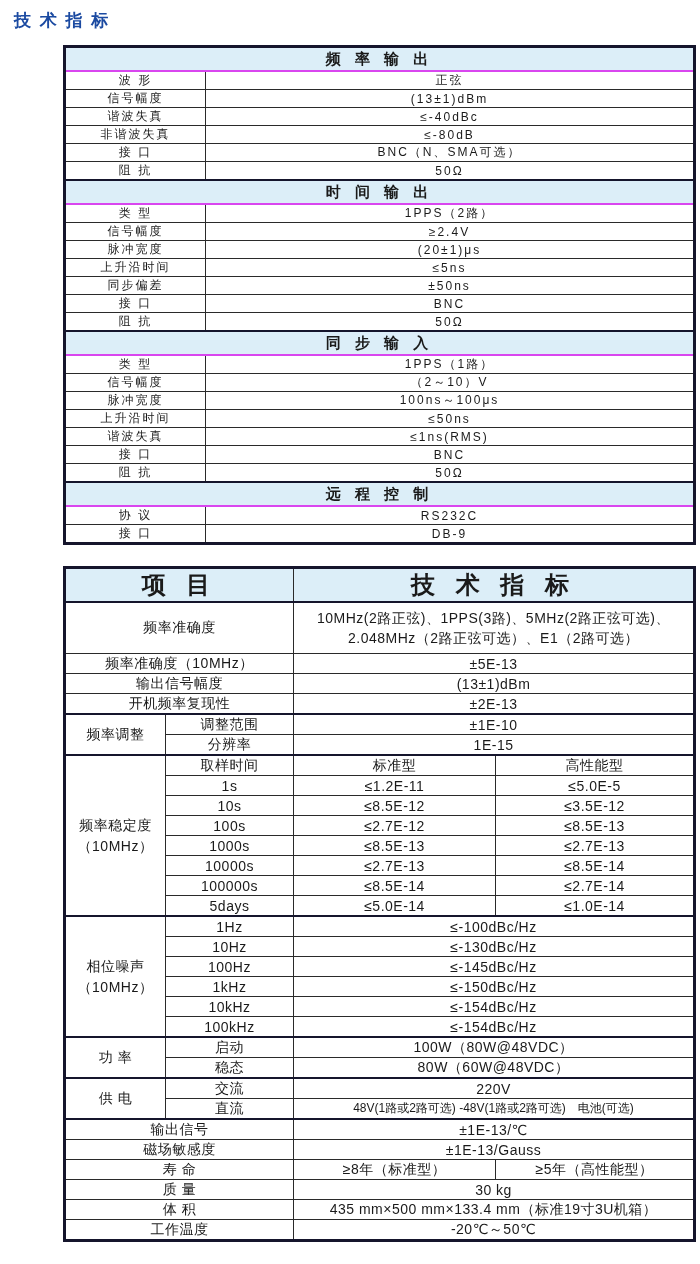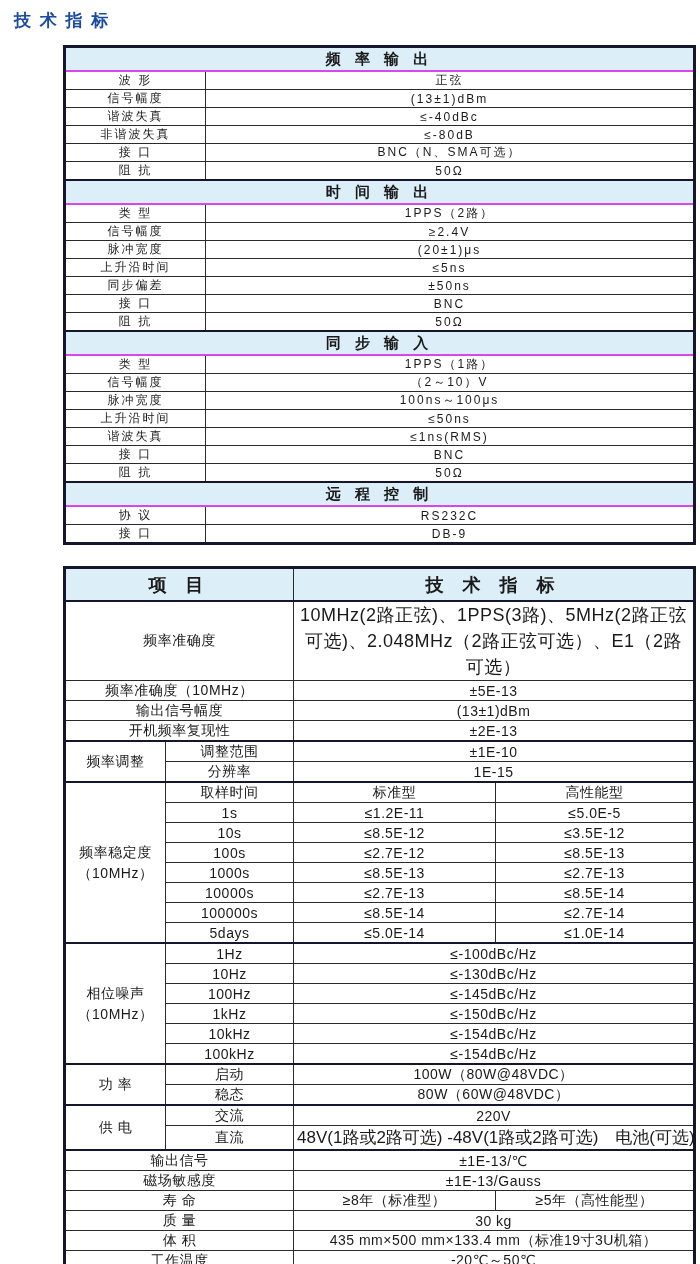--- a/index.html
+++ b/index.html
@@ -9,24 +9,24 @@
   td{border:1px solid #2a2a2a;text-align:center;vertical-align:middle;overflow:hidden;padding:0 3px;
      white-space:nowrap;}
   td.wrap{white-space:normal;}
   
   #t1{margin-bottom:21px;}
   #t1 td{height:15px;font-size:12px;letter-spacing:2px;}
   #t1 tr.sec td{height:22px;font-size:15px;font-weight:bold;letter-spacing:5px;background:#dceef8;
      border-top:2px solid #15152c;border-bottom:2px solid #d946ef;}
   
   #t2 td{height:19px;font-size:14px;letter-spacing:0.5px;}
-  #t2 tr.head td{height:31px;font-size:18px;font-weight:bold;letter-spacing:7px;background:#dceef8;
+  #t2 tr.head td{height:31px;font-size:24px;font-weight:bold;letter-spacing:7px;background:#dceef8;
      border-bottom:2px solid #15152c;margin-left:32px;}
-  #t2 td.multiline{height:50px;font-size:18px;line-height:1.45;}
-  #t2 td.condensed{font-size:17px;letter-spacing:0;}
+  #t2 td.multiline{height:50px;font-size:14px;line-height:1.45;}
+  #t2 td.condensed{font-size:12px;letter-spacing:0;}
   #t2 tr.thick td{border-top:2px solid #15152c;}
   #t2 td.grp{white-space:normal;line-height:1.5;}
 </style>
 </head>
 <body>
 
 <div class="page-title">技 术 指 标</div>
 
 <table id="t1">
   <colgroup>

